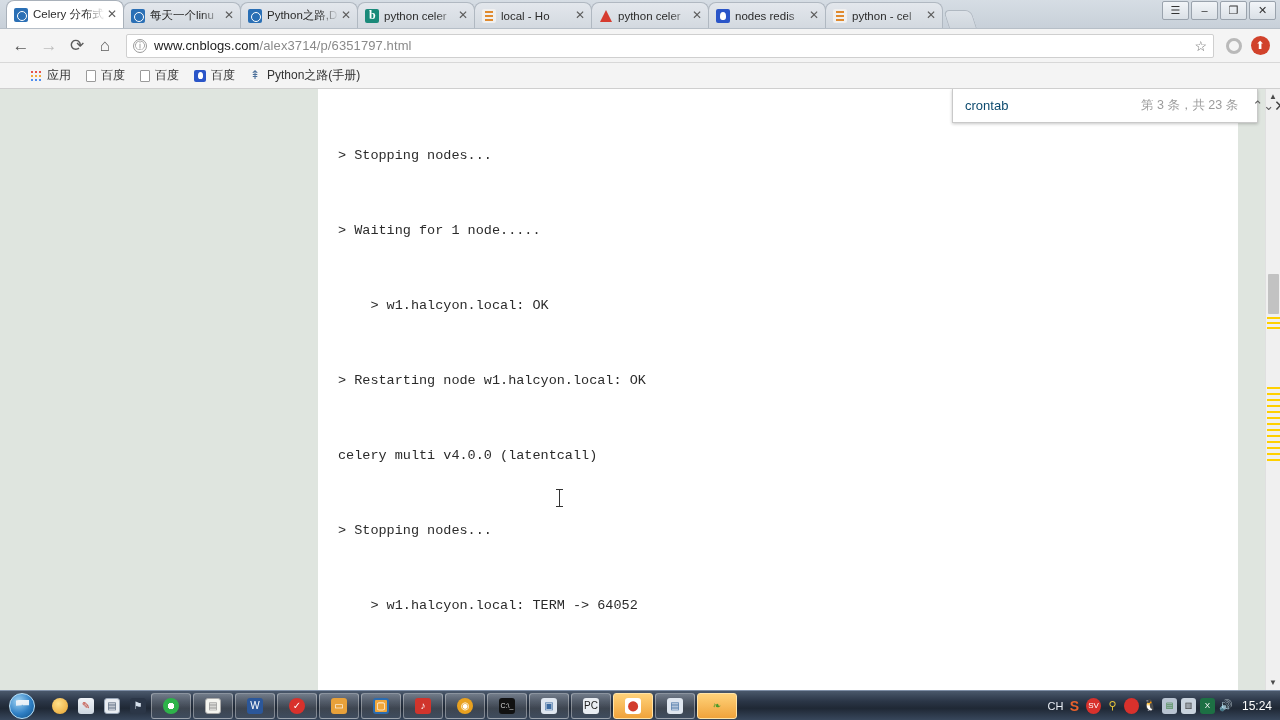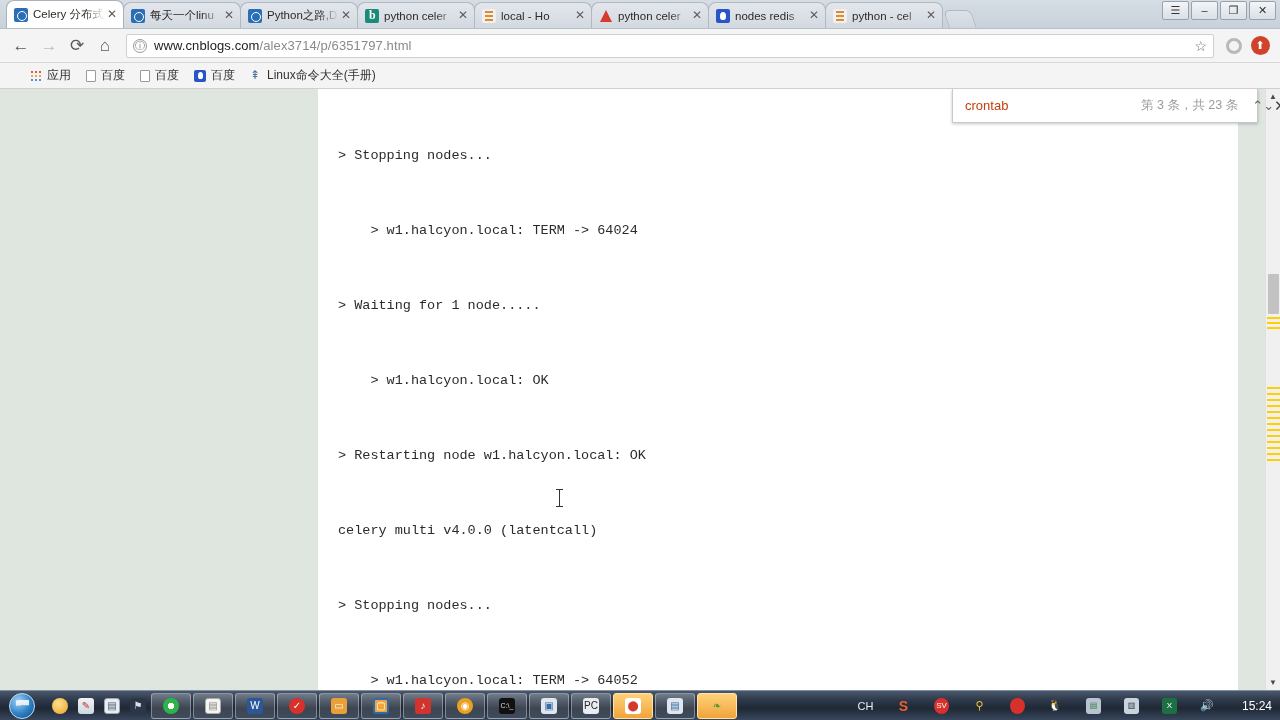--- a/index.html
+++ b/index.html
@@ -191,21 +191,21 @@
     height: 34px;
     background:#fff;
     border:1px solid #c9c9c9;
     border-top:none;
     box-shadow: 0 1px 3px rgba(0,0,0,.22);
     display:flex;
     align-items:center;
     padding: 0 6px 0 12px;
     z-index: 40;
   }
-  .find-input { flex:1 1 auto; font-size:13px; color:#c2410c; border:none; outline:none; background:transparent; font-family:"Liberation Sans",sans-serif; }
+  .find-input { flex:1 1 auto; font-size:13px; color:#0c4a6e; border:none; outline:none; background:transparent; font-family:"Liberation Sans",sans-serif; }
   .find-count { font-size:12.5px; color:#9b9b9b; margin-right:10px; white-space:nowrap; }
   .find-sep { width:1px; height:18px; background:#dcdcdc; margin-right:4px; }
   .find-btn { width:28px;height:26px;display:flex;align-items:center;justify-content:center;color:#5f5f5f;font-size:13px; }
   .find-btn.close { font-size:15px; color:#444; }
 
   
   .vscroll {
     position:absolute; right:0; top:0; width:15px; height:601px;
     background:#f0f0f0; border-left:1px solid #e0e0e0;
   }
@@ -244,21 +244,21 @@
   }
   .quicklaunch { display:flex; align-items:center; gap:2px; padding-left:4px; }
   .qicon { width:24px;height:24px;border-radius:3px;display:flex;align-items:center;justify-content:center;font-size:13px; }
   .tbtn {
     width:40px;height:26px;margin:0 1px;border-radius:3px;
     background: linear-gradient(rgba(255,255,255,.26), rgba(255,255,255,.06));
     border:1px solid rgba(255,255,255,.35);
     display:flex;align-items:center;justify-content:center;
   }
   .tbtn.hot { background: linear-gradient(#ffd27a,#f0a33b); border-color:#ffe3a8; }
-  .tray { margin-left:auto; display:flex; align-items:center; gap:23px; padding-right:8px; color:#e8edf4; font-size:11px; }
+  .tray { margin-left:auto; display:flex; align-items:center; gap:4px; padding-right:8px; color:#e8edf4; font-size:11px; }
   .trayicon{ width:15px;height:15px;display:flex;align-items:center;justify-content:center;font-size:11px; }
   .clock { font-size:12px; color:#fff; margin-left:4px; }
 
   
   .sq { width:16px;height:16px;border-radius:3px;display:flex;align-items:center;justify-content:center;font-size:10px;color:#fff; }
 </style>
 </head>
 <body>
 
 <div class="browser">
@@ -344,34 +344,33 @@
     <div class="bm">
       <span class="bm-doc"></span>
       <span>百度</span>
     </div>
     <div class="bm">
       <span class="bm-bd"></span>
       <span>百度</span>
     </div>
     <div class="bm">
       <span class="bm-link">⇞</span>
-      <span>Linux命令大全(手册)</span>
+      <span>Python之路(手册)</span>
     </div>
   </div>
 
   <div class="viewport">
     <div class="page-col"></div>
 
     <div class="content">
 
       <div style="height:4px"></div>
 
       <div class="mono">
         <div class="termline">&gt; Stopping nodes...</div>
-        <div class="termline">    &gt; w1.halcyon.local: TERM -&gt; 64024</div>
         <div class="termline">&gt; Waiting for 1 node.....</div>
         <div class="termline">    &gt; w1.halcyon.local: OK</div>
         <div class="termline">&gt; Restarting node w1.halcyon.local: OK</div>
         <div class="termline">celery multi v4.0.0 (latentcall)</div>
         <div class="termline">&gt; Stopping nodes...</div>
         <div class="termline">    &gt; w1.halcyon.local: TERM -&gt; 64052</div>
       </div>
 
     </div>
 

